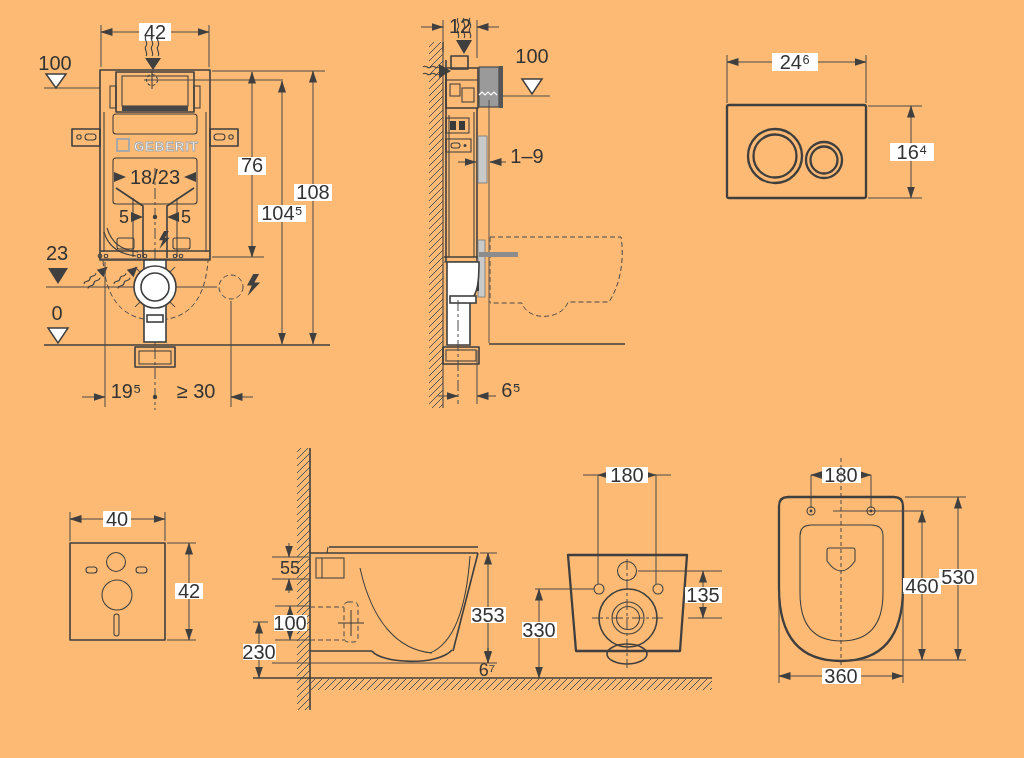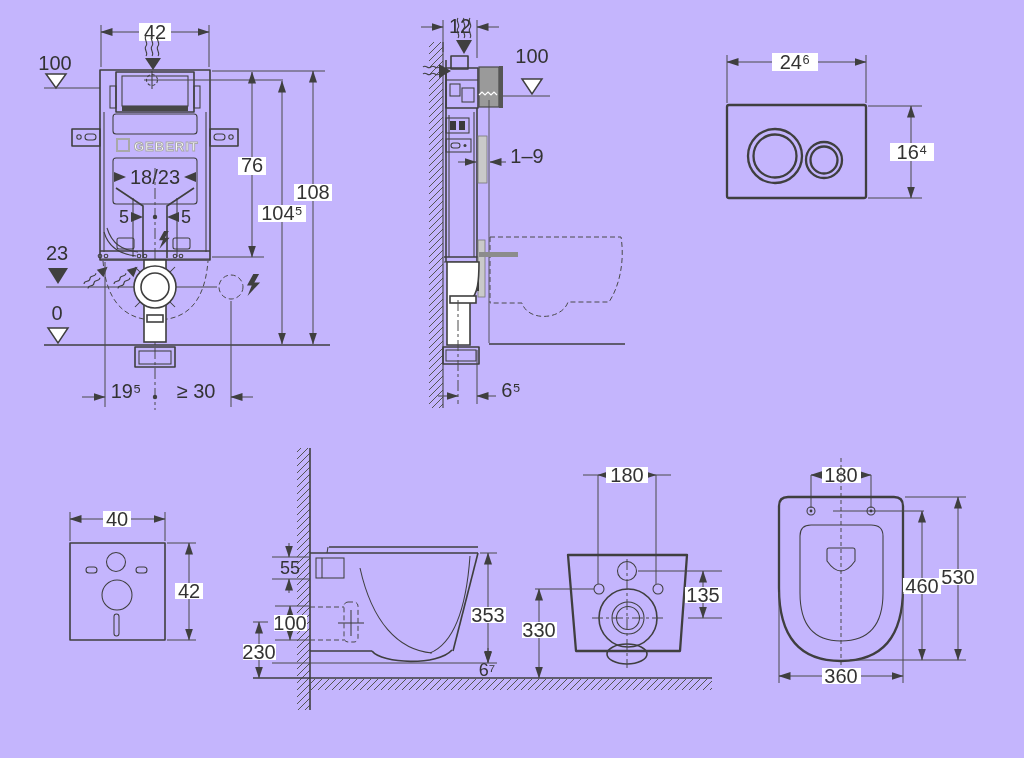--- a/index.html
+++ b/index.html
@@ -1,16 +1,16 @@
 <!DOCTYPE html>
 <html><head>
 <meta charset="utf-8">
 <style>
   html,body{margin:0;padding:0;background:#fff;}
-  .page{position:relative;width:1024px;height:758px;background:#c4b5fd;overflow:hidden;
+  .page{position:relative;width:1024px;height:758px;background:#fdba74;overflow:hidden;
         font-family:"Liberation Sans",sans-serif;}
   svg{position:absolute;left:0;top:0;}
   .o{fill:none;stroke:#3f3f3f;stroke-width:1.6;stroke-linejoin:round;}
   .o2{fill:none;stroke:#3f3f3f;stroke-width:2.3;stroke-linejoin:round;}
   .t{fill:none;stroke:#3f3f3f;stroke-width:1.05;}
   .w{fill:#fff;stroke:#3f3f3f;stroke-width:1.6;}
   .d{fill:none;stroke:#4a4a4a;stroke-width:1;}
   .dash{stroke-dasharray:5,3;}
   .chain{stroke-dasharray:11,3,3,3;}
   .dot2{stroke-dasharray:3,2;}

